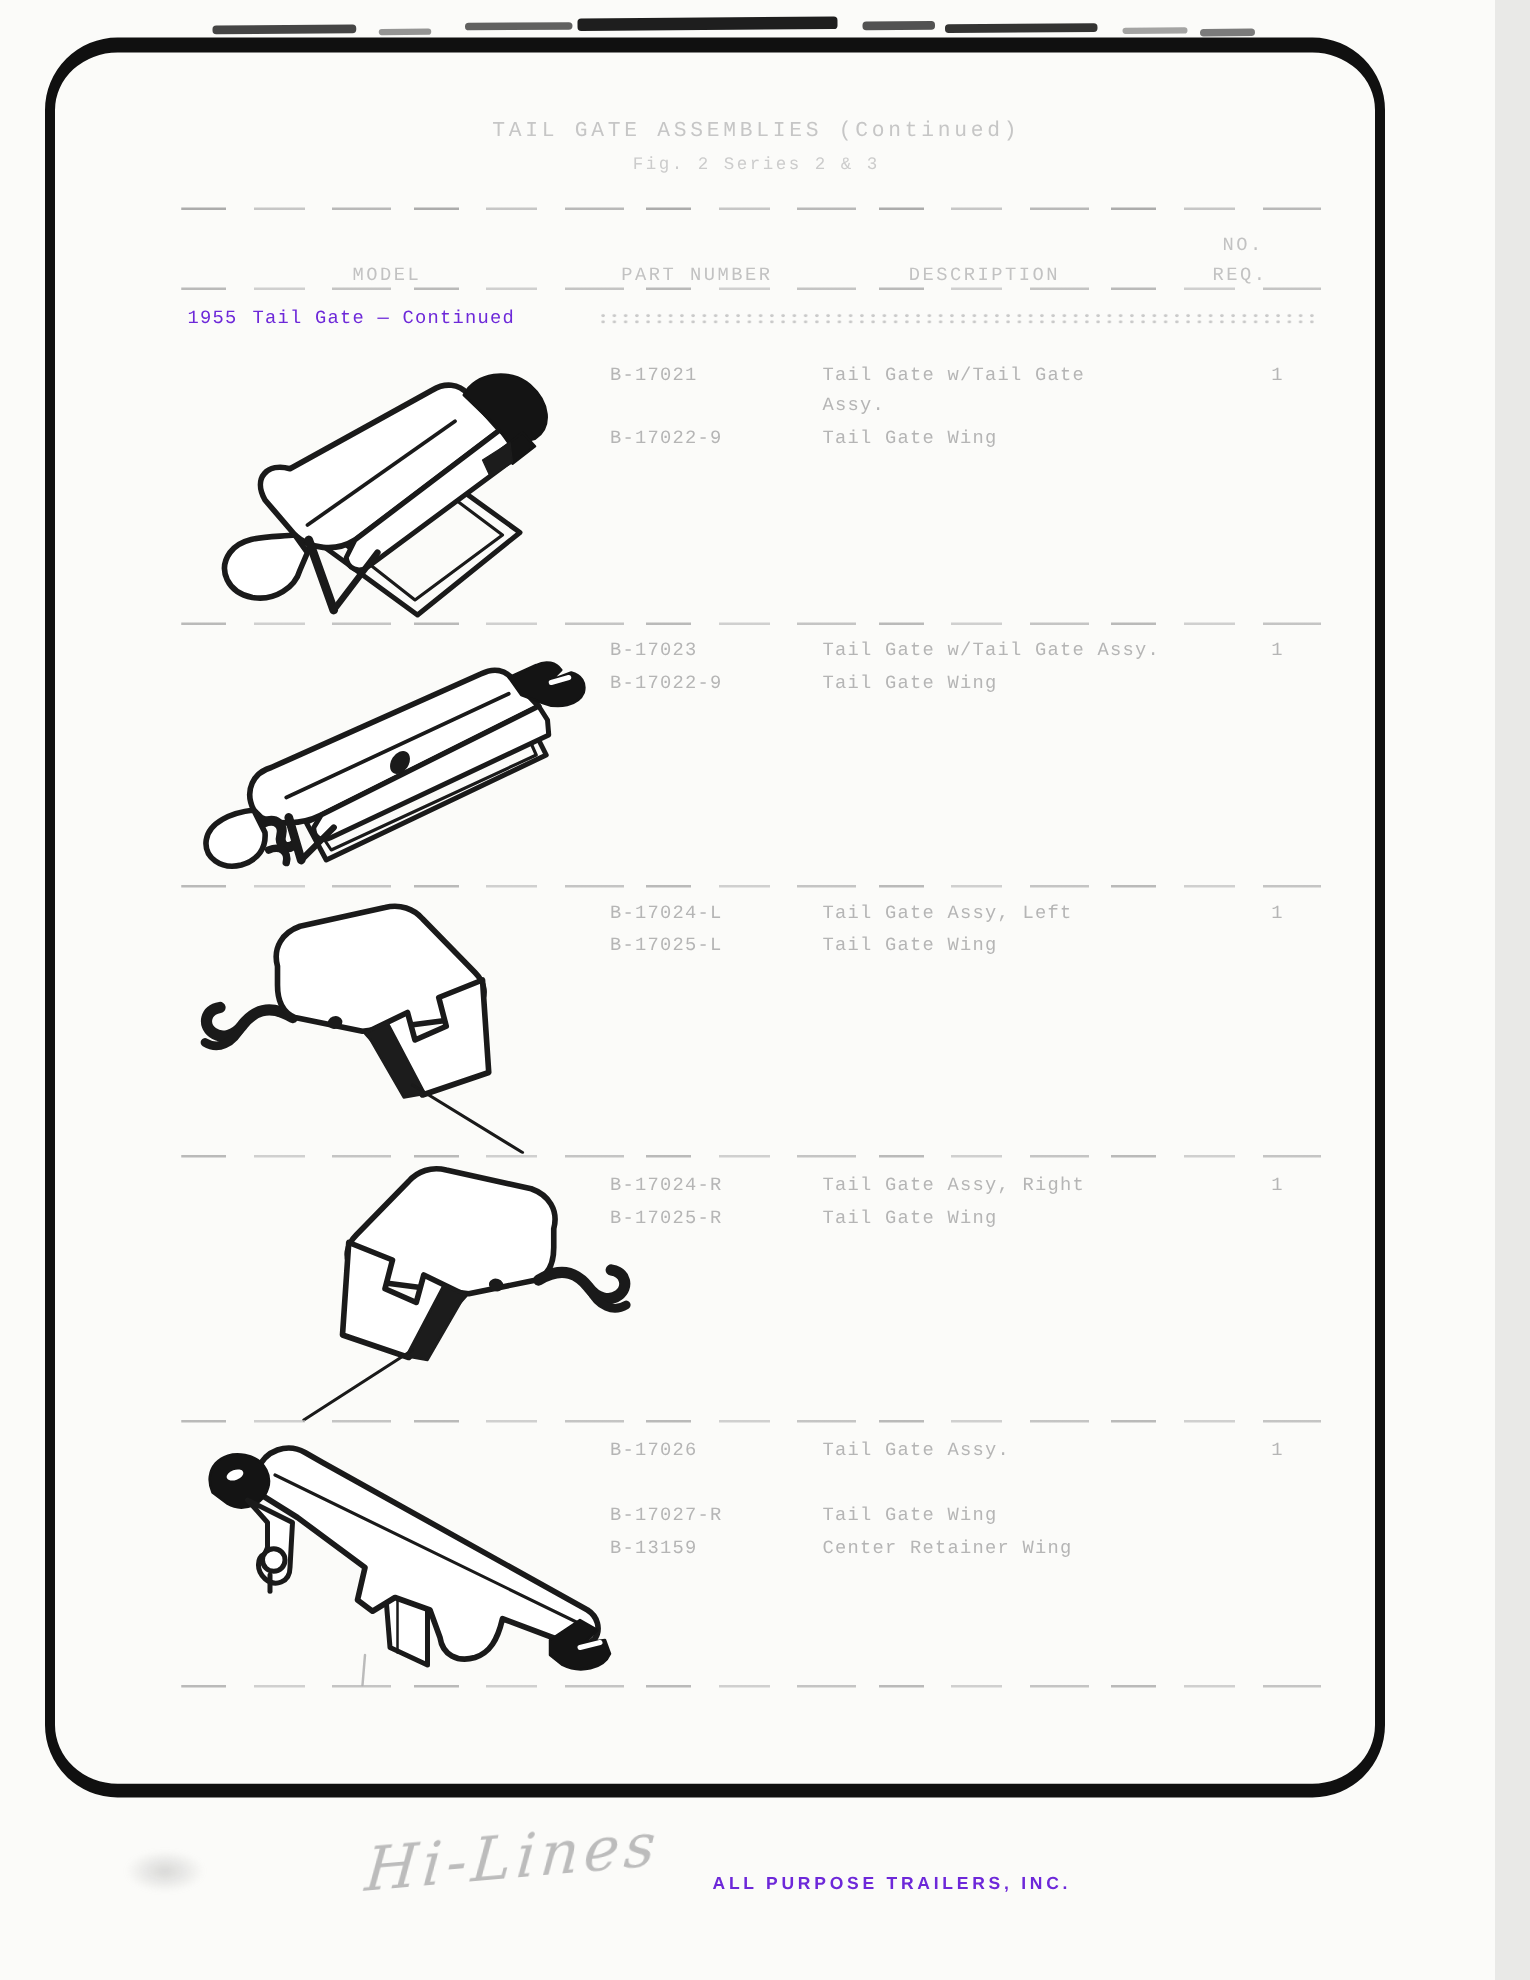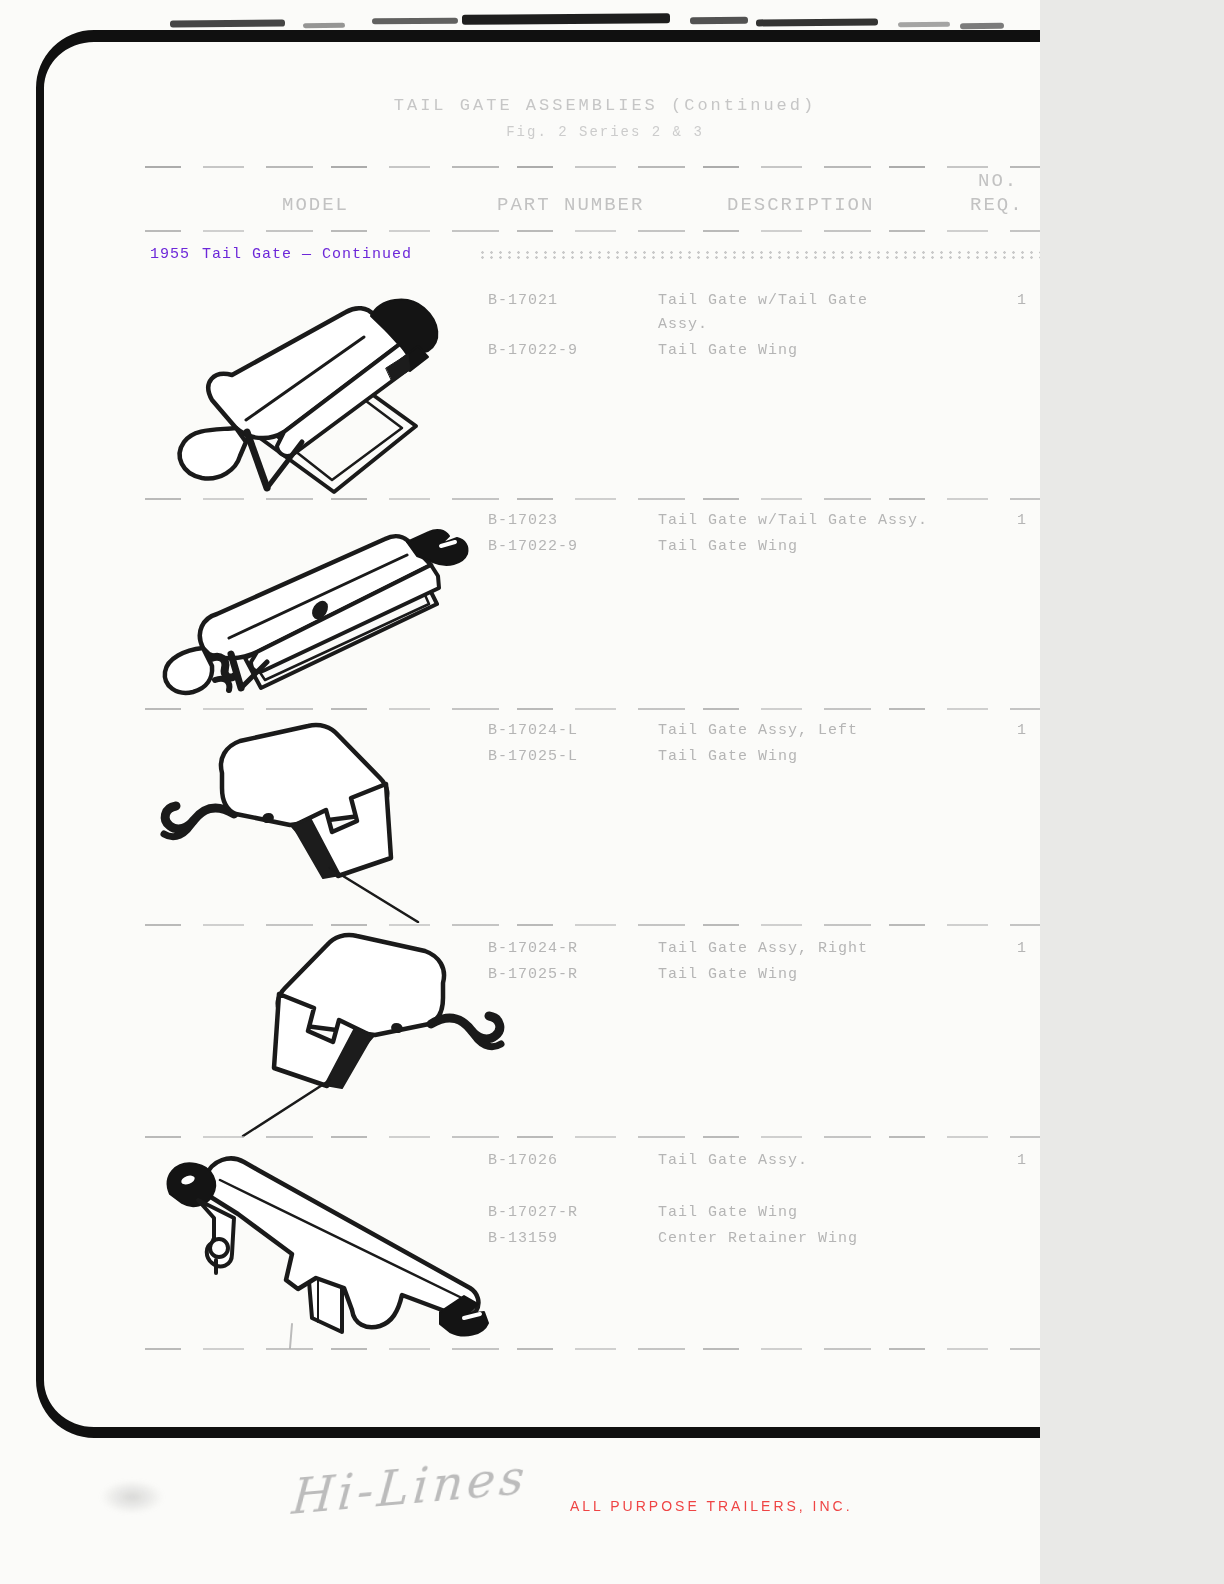--- a/index.html
+++ b/index.html
@@ -1,46 +1,46 @@
 <!DOCTYPE html>
 <html><head>
 <meta charset="utf-8">
 <style>
   html,body{margin:0;padding:0;background:#e9e9e7;}
-  .page{position:relative;width:1040px;height:1584px;background:#fbfbf9;overflow:hidden;
+  .page{position:relative;width:1196px;height:1584px;background:#fbfbf9;overflow:hidden;
         font-family:"Liberation Mono","DejaVu Sans Mono",monospace;}
   
   .frame{position:absolute;left:36px;top:30px;width:1056px;height:1385px;
          border:8px solid #101010;border-top-width:12px;border-bottom-width:11px;
          border-radius:58px;}
   
   .streak{position:absolute;border-radius:3px;transform:rotate(-0.4deg);}
   
   .faded{position:absolute;color:#b5b5b5;filter:blur(0.35px);white-space:nowrap;}
   .title1{left:150px;top:96px;width:910px;text-align:center;font-size:17px;letter-spacing:3px;color:#c6c6c6;}
   .title2{left:150px;top:124px;width:910px;text-align:center;font-size:14px;letter-spacing:2px;color:#cccccc;}
-  .hdr{font-size:19px;letter-spacing:2px;color:#c2c2c2;}
+  .hdr{font-size:15px;letter-spacing:2px;color:#c2c2c2;margin-top:18px;}
   .sep{position:absolute;height:2px;opacity:.7;
        background:repeating-linear-gradient(90deg,#9e9e9e 0 36px,transparent 36px 58px,#bdbdbd 58px 99px,transparent 99px 121px,#adadad 121px 168px,transparent 168px 186px);}
   .line{position:absolute;left:140px;width:944px;height:22px;font-size:15px;}
   .line span{position:absolute;letter-spacing:1px;}
   .pn{left:348px;}
   .desc{left:518px;}
   .qty{left:862px;width:40px;text-align:center;}
   .model{left:10px;}
   .seclabel{left:62px;}
   .dots{position:absolute;left:338px;top:4px;width:576px;height:9px;
         background-image:radial-gradient(circle,#bdbdbd 1.1px,transparent 1.5px);
         background-size:9px 5px;opacity:.8;}
   figure{position:absolute;margin:0;}
   .logo{position:absolute;left:292px;top:1458px;font-family:"DejaVu Serif",serif;
         font-style:italic;font-size:48px;color:#bcbcbc;transform:rotate(-5deg) skewX(-10deg);
         filter:blur(0.5px);letter-spacing:4px;}
   .tagline{position:absolute;left:570px;top:1498px;font-size:14px;letter-spacing:3px;
-           color:#ef4444;filter:blur(0.45px);font-family:"Liberation Sans",sans-serif;font-weight:normal;}
+           color:#6d28d9;filter:blur(0.45px);font-family:"Liberation Sans",sans-serif;font-weight:bold;}
   .smudge{position:absolute;left:100px;top:1480px;width:64px;height:34px;border-radius:50%;
           background:radial-gradient(ellipse,rgba(150,150,150,.35),transparent 70%);filter:blur(2px);}
 </style>
 </head>
 <body>
 
 <div class="page">
 
   <div class="streak" style="left:170px;top:20px;width:115px;height:7px;background:#181818;opacity:.8;"></div>
   <div class="streak" style="left:303px;top:23px;width:42px;height:5px;background:#303030;opacity:.5;"></div>

